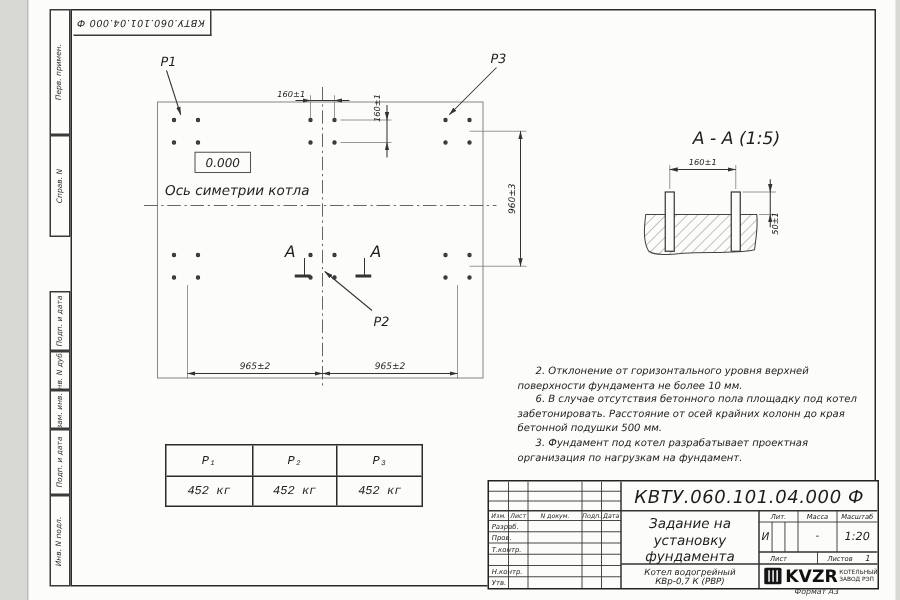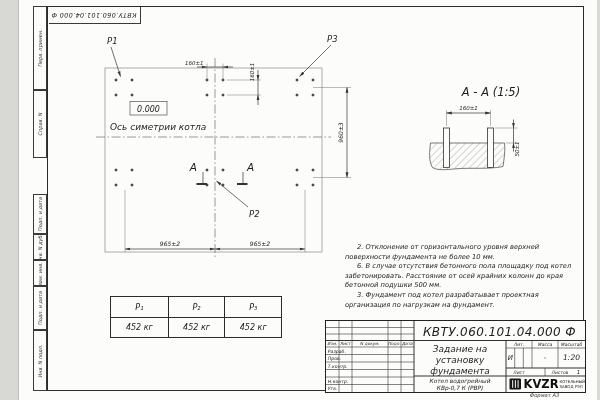--- a/index.html
+++ b/index.html
@@ -22,21 +22,21 @@
   svg{position:absolute;left:0;top:0;}
   .t{font-family:"DejaVu Sans",sans-serif;font-style:italic;fill:#1d1d1d;}
   
   .notes{position:absolute;left:345px;top:243px;width:239px;}
   .notes p{margin:0;font-size:6.7px;font-style:italic;line-height:9.6px;text-indent:12px;color:#222;}
   
   .ptable{position:absolute;left:110px;top:296px;width:172px;height:42px;
           border:1px solid #2b2b2b;box-sizing:border-box;
           display:grid;grid-template-columns:1fr 1fr 1fr;grid-template-rows:1fr 1fr;}
   .ptable div{display:flex;align-items:center;justify-content:center;
-          font-size:8px;font-style:italic;border-left:0.9px solid #2b2b2b;border-top:0.9px solid #2b2b2b;}
+          font-size:8px;font-style:italic;border-left:0.9px solid #2b2b2b;border-top:0.9px solid #2b2b2b;font-family:Liberation Mono, monospace;}
   .ptable div:nth-child(1),.ptable div:nth-child(2),.ptable div:nth-child(3){border-top:none;}
   .ptable div:nth-child(3n+1){border-left:none;}
   
   .tblock{position:absolute;left:325px;top:320px;width:259px;height:71px;
           border:1.2px solid #222;box-sizing:content-box;background:#fcfcfa;}
   .format{position:absolute;left:505px;top:392px;width:79px;text-align:center;
           font-size:5.2px;font-style:italic;color:#333;}
 </style>
 </head>
 <body>

